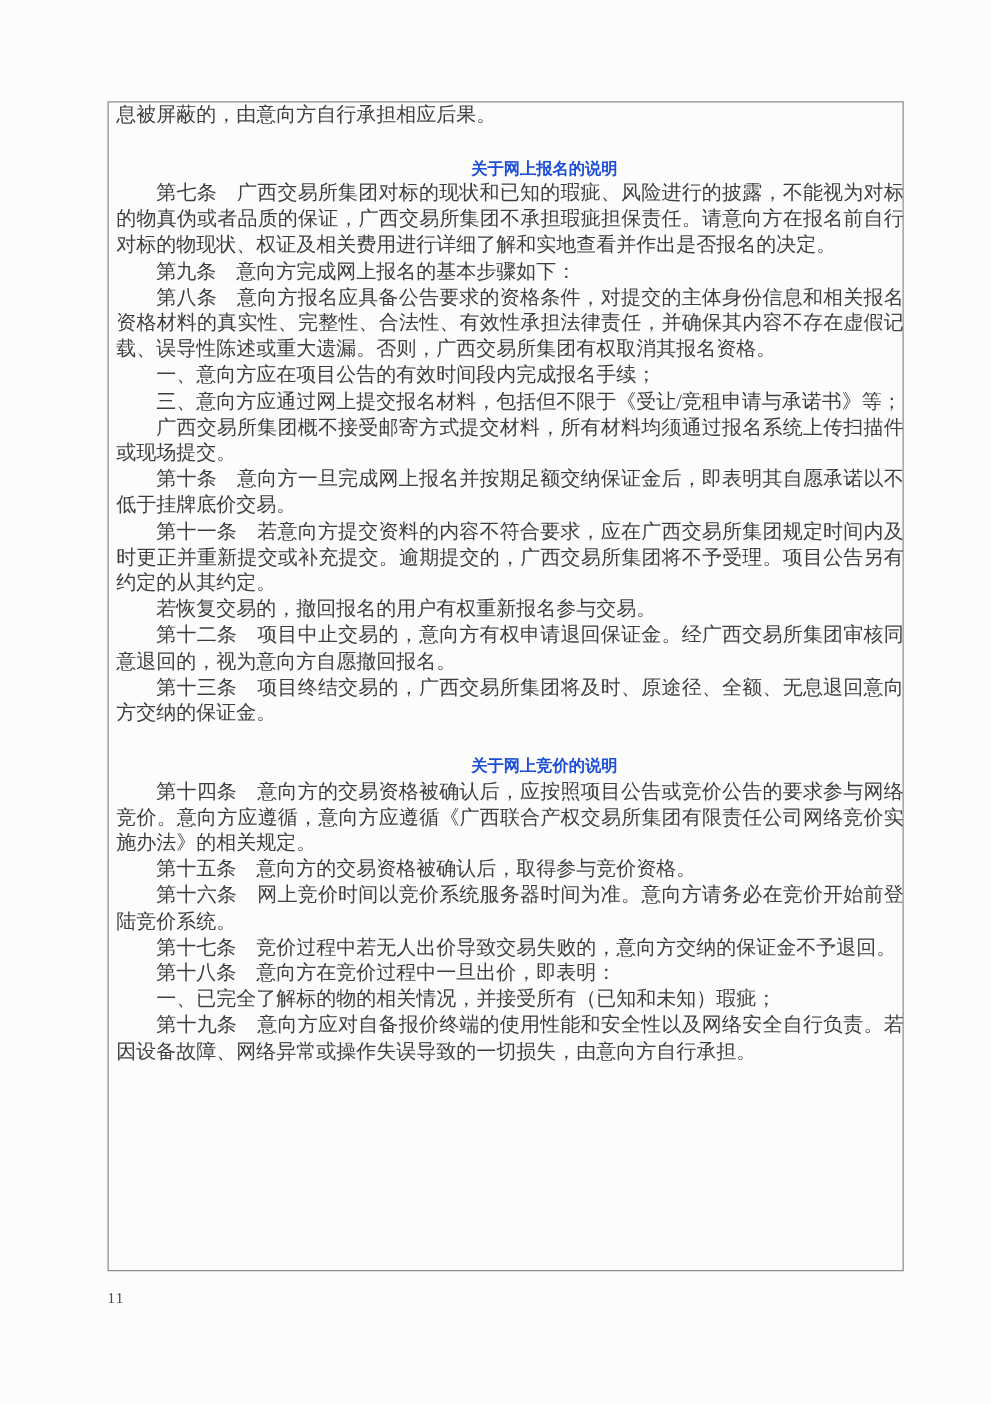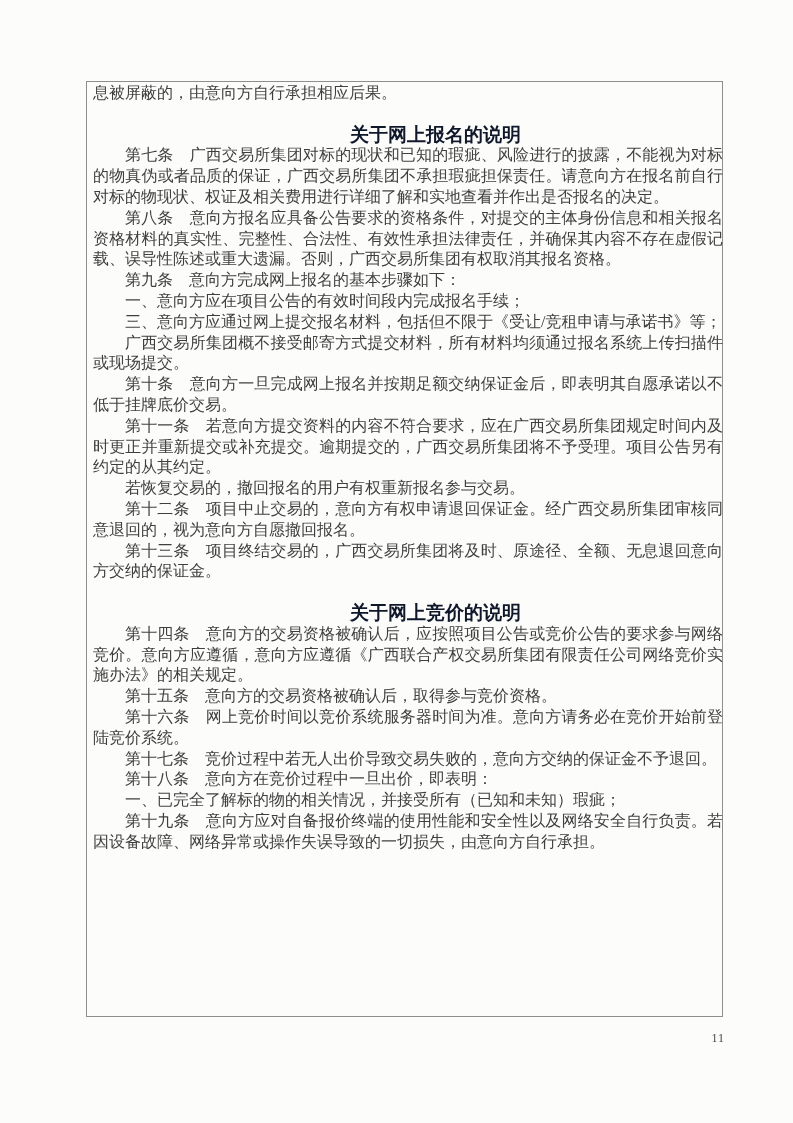--- a/index.html
+++ b/index.html
@@ -39,54 +39,54 @@
     text-indent: 32px;
   }
   .content p.flush {
     text-indent: 0;
   }
   .spacer {
     height: 20.8px;
   }
   .sec-heading {
     font-weight: bold;
-    font-size: 19px;
+    font-size: 13px;
     line-height: 20.8px;
-    color: #0f172a;
+    color: #1d4ed8;
     text-align: center;
     padding-left: 55px;
     text-indent: 0;
   }
   .pagenum {
     position: absolute;
     left: 86px;
     top: 1031px;
     width: 639px;
-    text-align: right;
+    text-align: left;
     font-size: 12px;
     line-height: 14px;
     color: #474747;
     letter-spacing: 1px;
   }
 </style>
 </head>
 <body>
 
 <div class="sheet">
   <div class="frame"></div>
 
   <div class="content">
     <p class="flush">息被屏蔽的，由意向方自行承担相应后果。</p>
 
     <div class="spacer"></div>
 
     <div class="sec-heading">关于网上报名的说明</div>
     <p>第七条　广西交易所集团对标的现状和已知的瑕疵、风险进行的披露，不能视为对标的物真伪或者品质的保证，广西交易所集团不承担瑕疵担保责任。请意向方在报名前自行对标的物现状、权证及相关费用进行详细了解和实地查看并作出是否报名的决定。</p>
+    <p>第九条　意向方完成网上报名的基本步骤如下：</p>
     <p>第八条　意向方报名应具备公告要求的资格条件，对提交的主体身份信息和相关报名资格材料的真实性、完整性、合法性、有效性承担法律责任，并确保其内容不存在虚假记载、误导性陈述或重大遗漏。否则，广西交易所集团有权取消其报名资格。</p>
-    <p>第九条　意向方完成网上报名的基本步骤如下：</p>
     <p>一、意向方应在项目公告的有效时间段内完成报名手续；</p>
     <p>三、意向方应通过网上提交报名材料，包括但不限于《受让/竞租申请与承诺书》等；</p>
     <p>广西交易所集团概不接受邮寄方式提交材料，所有材料均须通过报名系统上传扫描件或现场提交。</p>
     <p>第十条　意向方一旦完成网上报名并按期足额交纳保证金后，即表明其自愿承诺以不低于挂牌底价交易。</p>
     <p>第十一条　若意向方提交资料的内容不符合要求，应在广西交易所集团规定时间内及时更正并重新提交或补充提交。逾期提交的，广西交易所集团将不予受理。项目公告另有约定的从其约定。</p>
     <p>若恢复交易的，撤回报名的用户有权重新报名参与交易。</p>
     <p>第十二条　项目中止交易的，意向方有权申请退回保证金。经广西交易所集团审核同意退回的，视为意向方自愿撤回报名。</p>
     <p>第十三条　项目终结交易的，广西交易所集团将及时、原途径、全额、无息退回意向方交纳的保证金。</p>
 
     <div class="spacer"></div>

